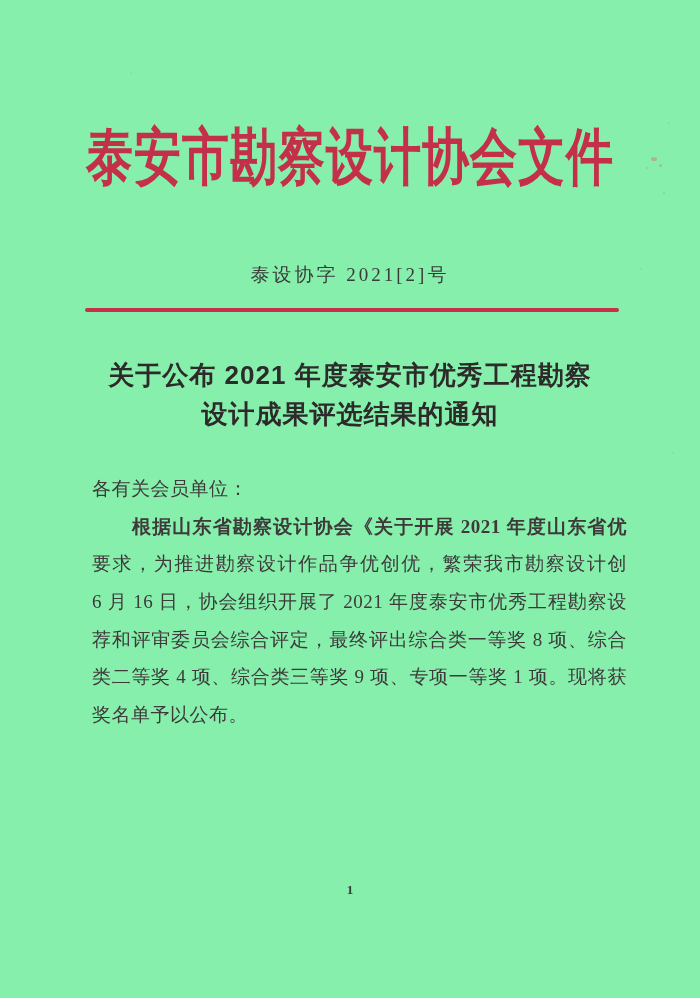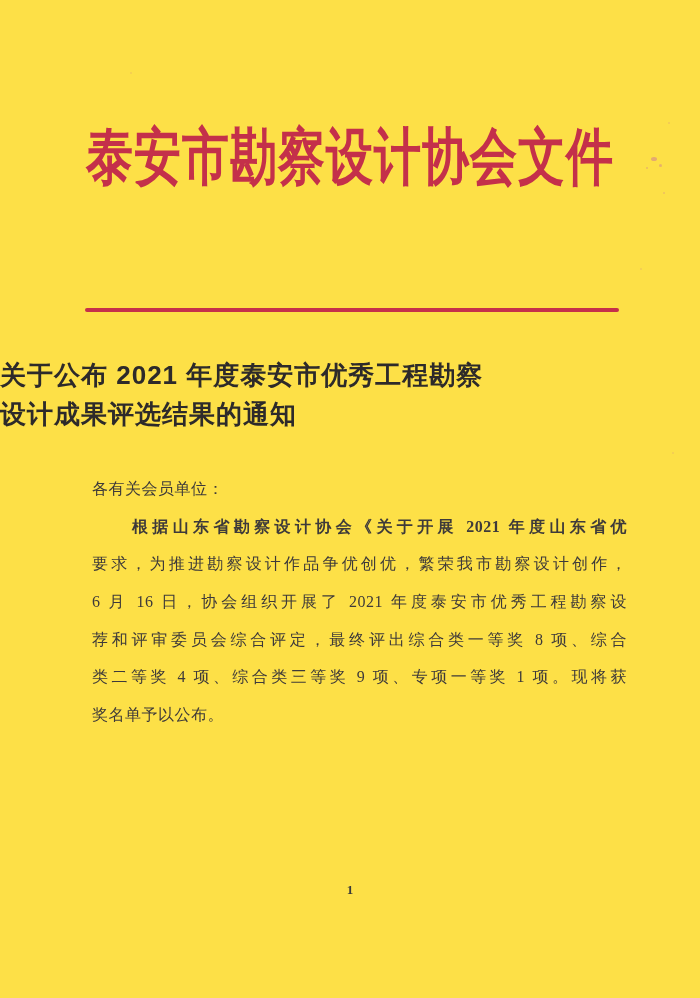--- a/index.html
+++ b/index.html
@@ -2,21 +2,21 @@
 <html><head>
 <meta charset="utf-8">
 <style>
   html, body { margin: 0; padding: 0; background: #ffffff; }
 
   .page {
     position: relative;
     width: 700px;
     height: 998px;
     margin: 0 auto;
-    background: #fde047;
+    background: #86efac;
     overflow: hidden;
     font-family: "Liberation Serif", "DejaVu Serif", serif;
   }
 
   
   .org-title {
     position: absolute;
     top: 116px;
     left: 0;
     right: 0;
@@ -53,36 +53,36 @@
     background: #c5304a;
     border-radius: 2px;
   }
 
   
   .notice-title {
     position: absolute;
     top: 356px;
     left: 0;
     right: 0;
-    text-align: left;
+    text-align: center;
     font-family: "Liberation Sans", "DejaVu Sans", sans-serif;
     font-weight: bold;
     font-size: 26px;
     line-height: 39px;
     letter-spacing: 1px;
     color: #2d2a2a;
   }
 
   
   .body-block {
     position: absolute;
     top: 470px;
     left: 92px;
     width: 535px;
-    font-size: 16px;
+    font-size: 19px;
     color: #3e3a3a;
     letter-spacing: 0.5px;
   }
   .body-block .line {
     line-height: 37.7px;
     height: 37.7px;
     white-space: nowrap;
   }
   .body-block .line.j {
     white-space: normal;
@@ -122,20 +122,21 @@
   .sp7 { left: 130px; top: 72px;  width: 2px; height: 2px; opacity: .20; }
   .sp8 { left: 672px; top: 452px; width: 2px; height: 2px; opacity: .22; }
 </style>
 </head>
 <body>
 
 <div class="page">
 
   <div class="org-title">泰安市勘察设计协会文件</div>
 
+  <div class="doc-number">泰设协字 2021[2]号</div>
 
   <div class="red-rule"></div>
 
   <div class="notice-title">
     <div class="t-line">关于公布 2021 年度泰安市优秀工程勘察</div>
     <div class="t-line">设计成果评选结果的通知</div>
   </div>
 
   <div class="body-block">
     <div class="line">各有关会员单位：</div>

